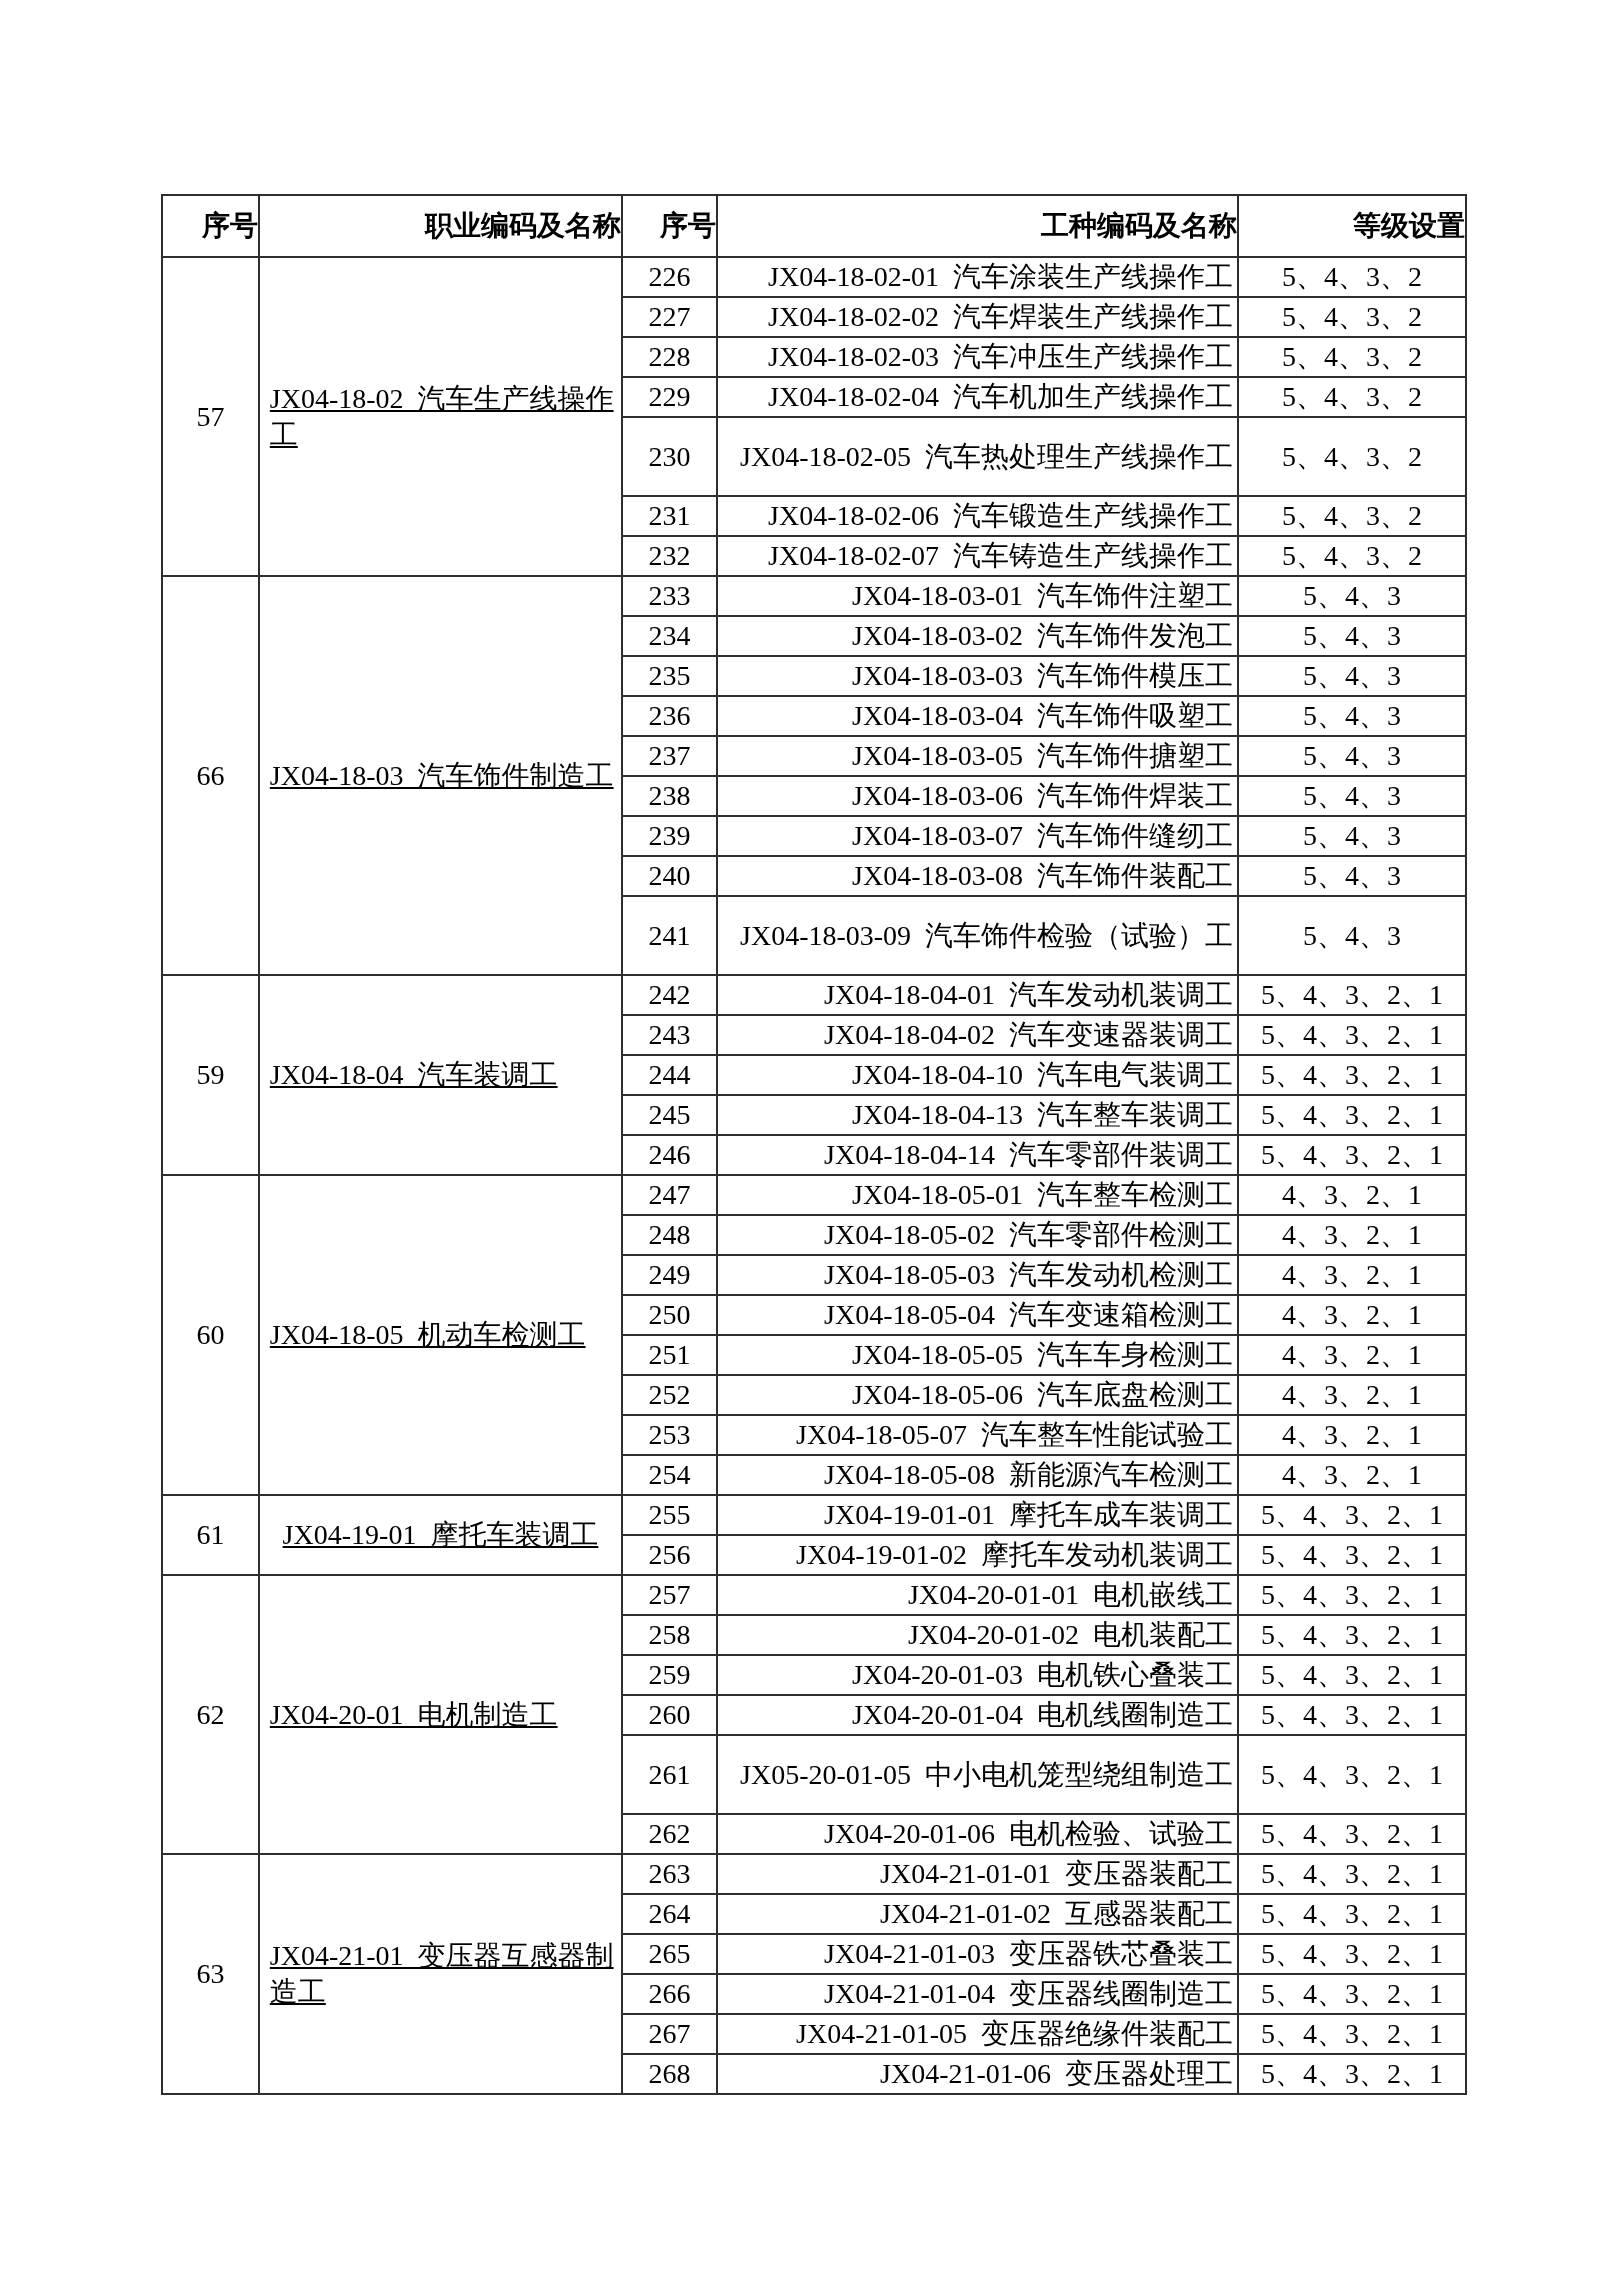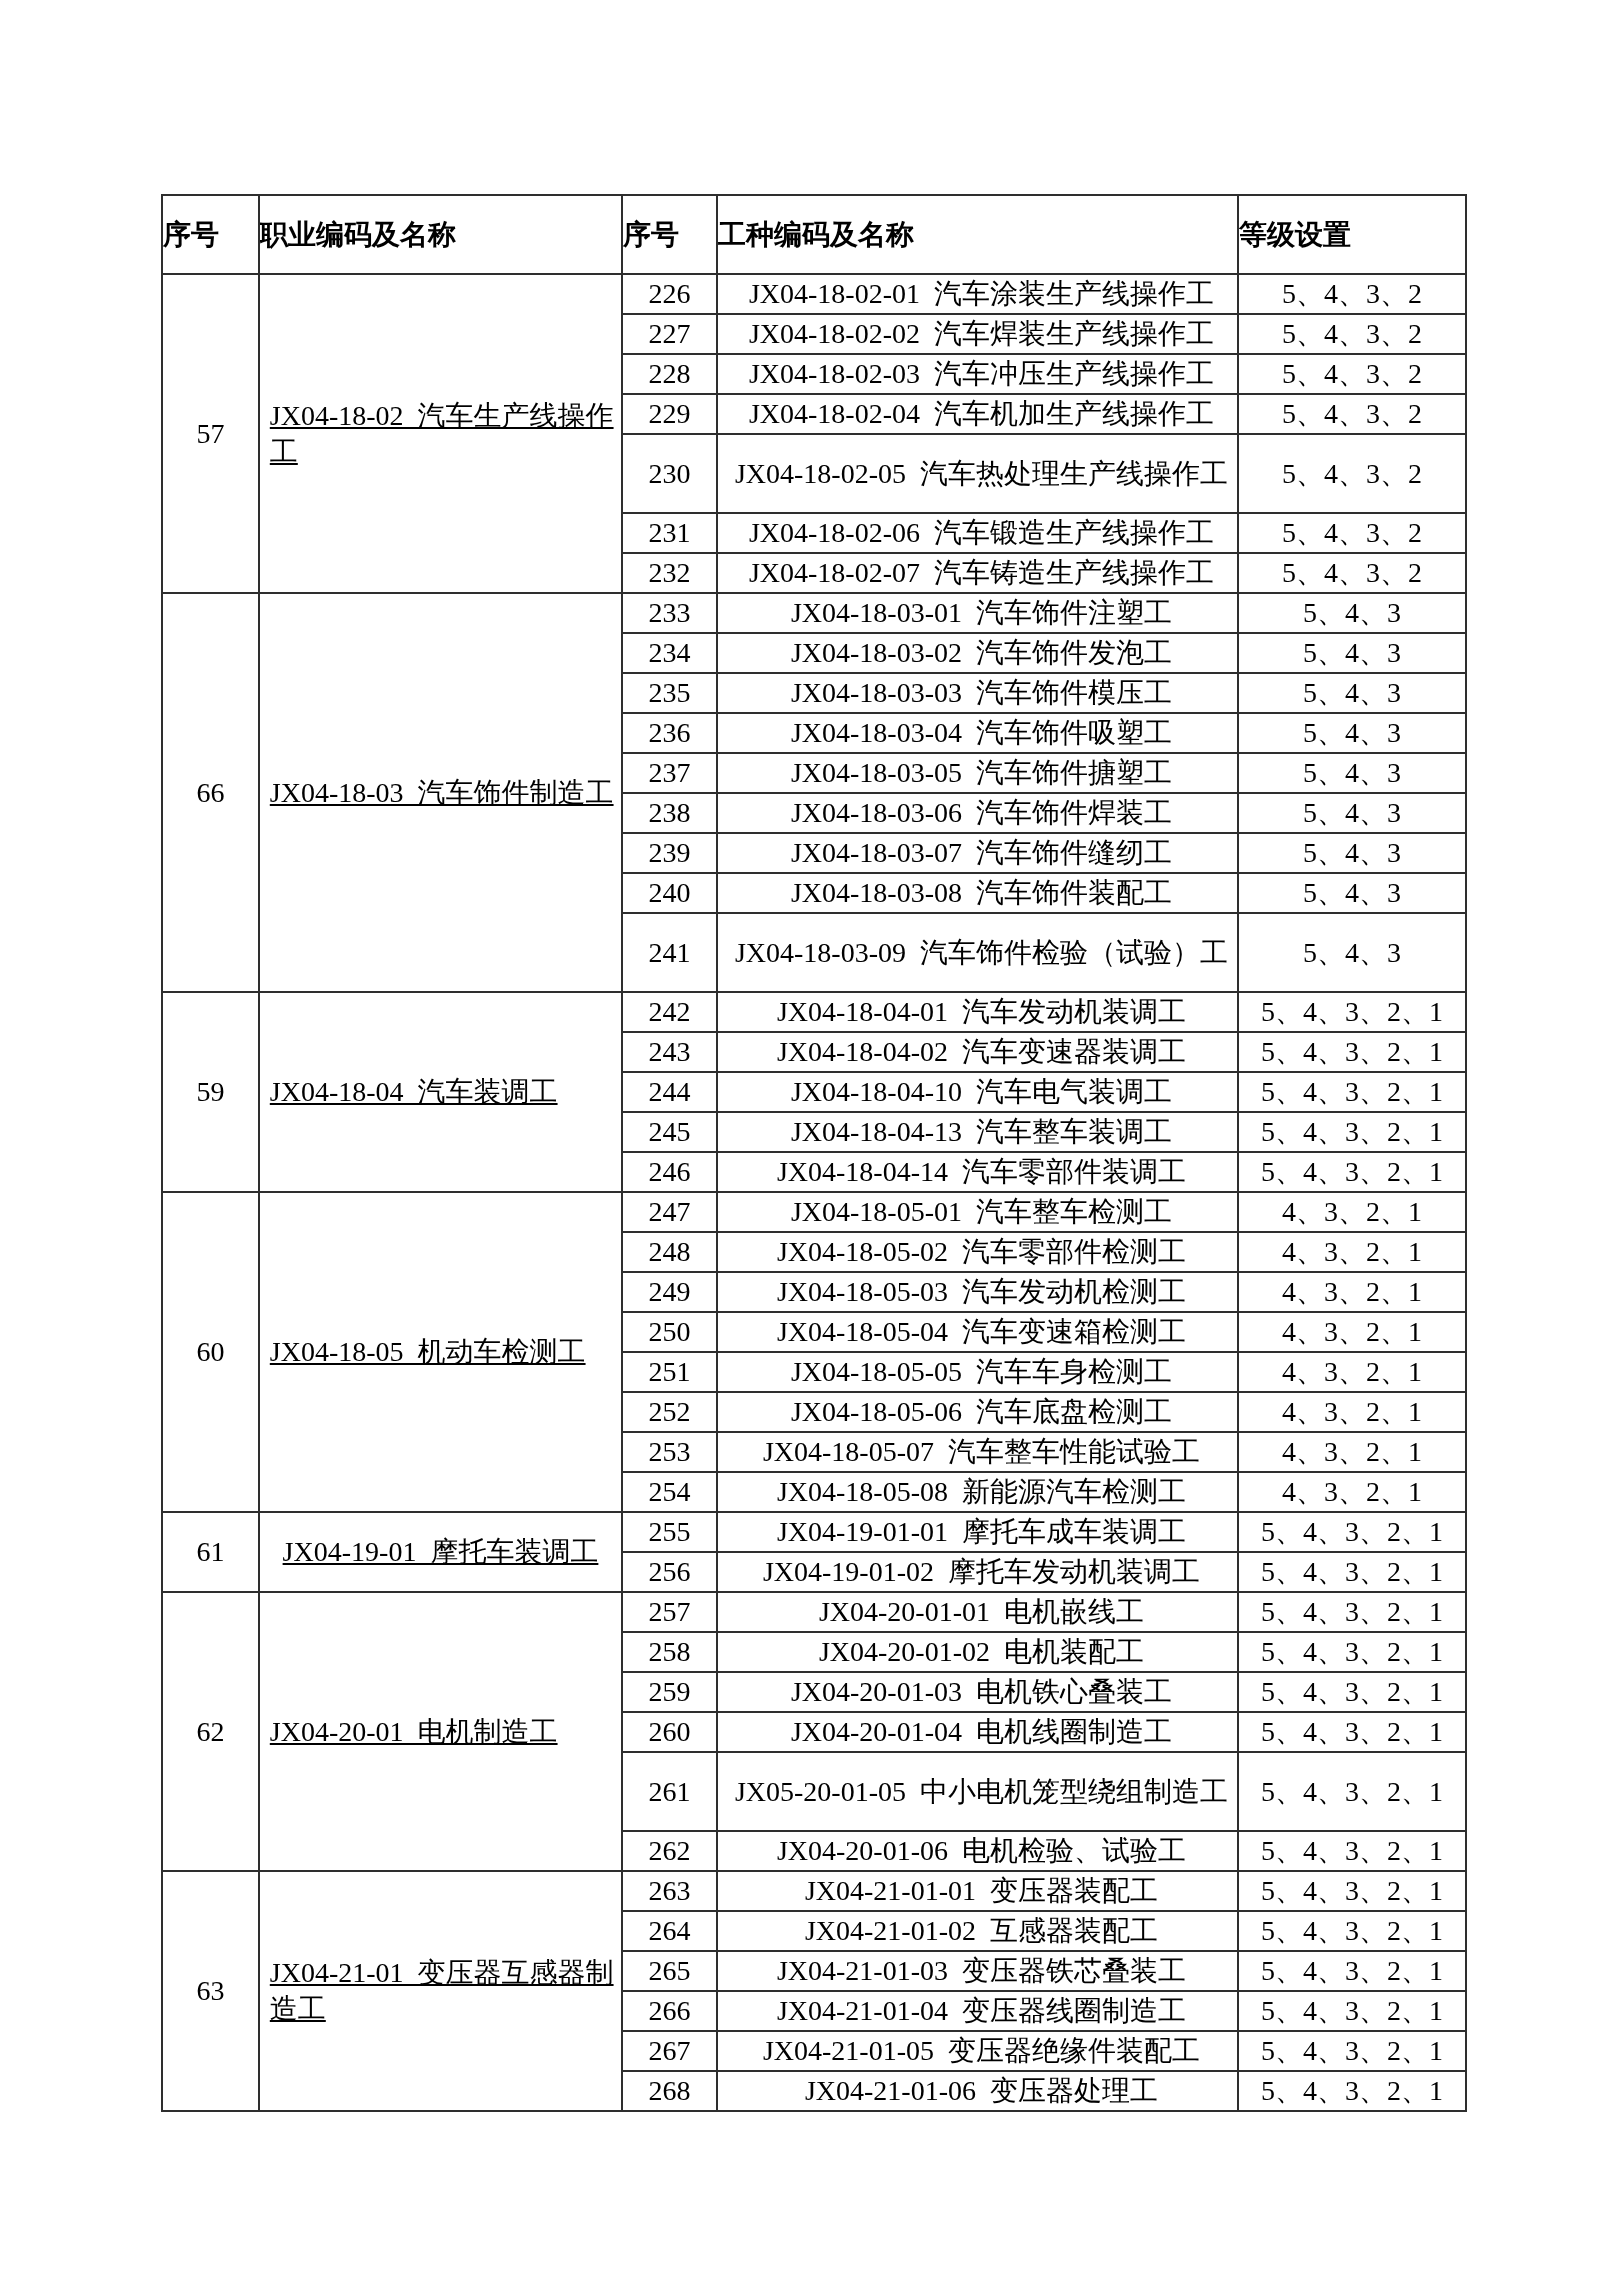--- a/index.html
+++ b/index.html
@@ -23,38 +23,38 @@
     table-layout: fixed;
   }
   table.grid th, table.grid td {
     border: 2px solid #2e2e2e;
     vertical-align: middle;
     font-size: 28px;
     line-height: 36px;
     overflow: hidden;
   }
   table.grid thead th {
-    height: 79px;
+    height: 62px;
     font-weight: bold;
-    text-align: left;
+    text-align: right;
     border-bottom-width: 2.9px;
   }
   tr.single { height: 39px; }
   tr.tall   { height: 79px; }
   td.seq    { text-align: center; padding: 0 20px; }
   td.occ {
     text-align: left;
     padding: 2px 5.9px 2px 9.8px;
     white-space: pre-wrap;
     word-break: break-word;
     text-decoration: underline;
   }
   td.occ-center { text-align: center; padding: 2px 21px; }
   td.name {
-    text-align: center;
+    text-align: right;
     padding: 1px 3.9px 1px 11.8px;
     white-space: pre-wrap;
     word-break: break-word;
   }
   td.levels { text-align: center; padding: 0 9px; }
 </style>
 </head>
 <body>
 
 <div class="page">

